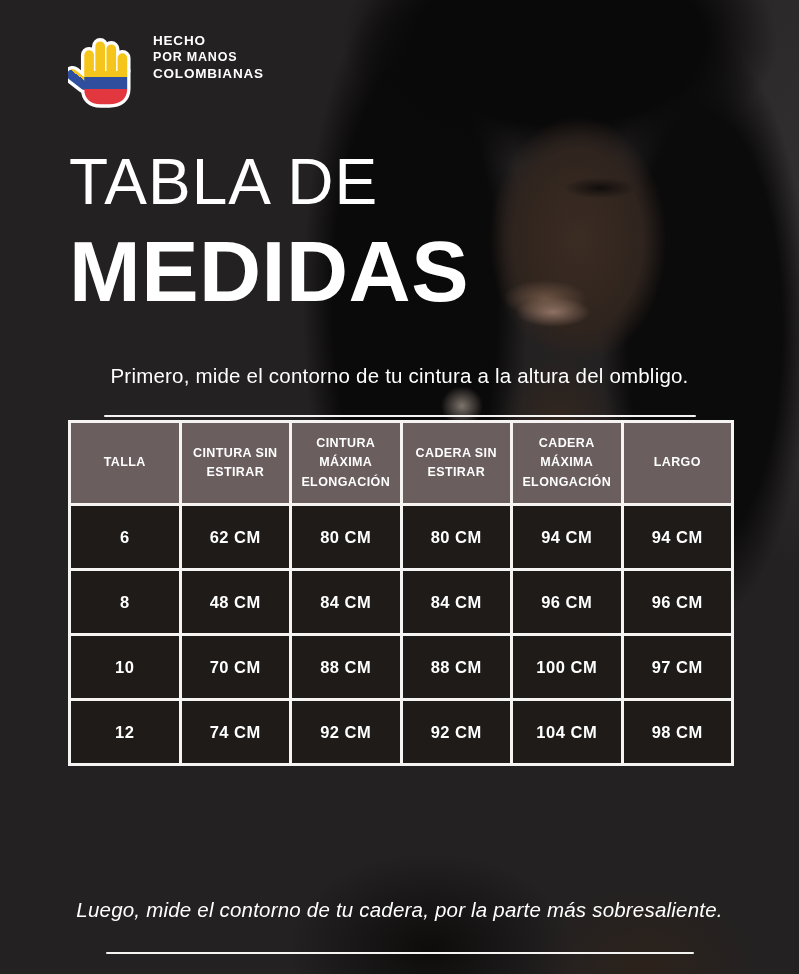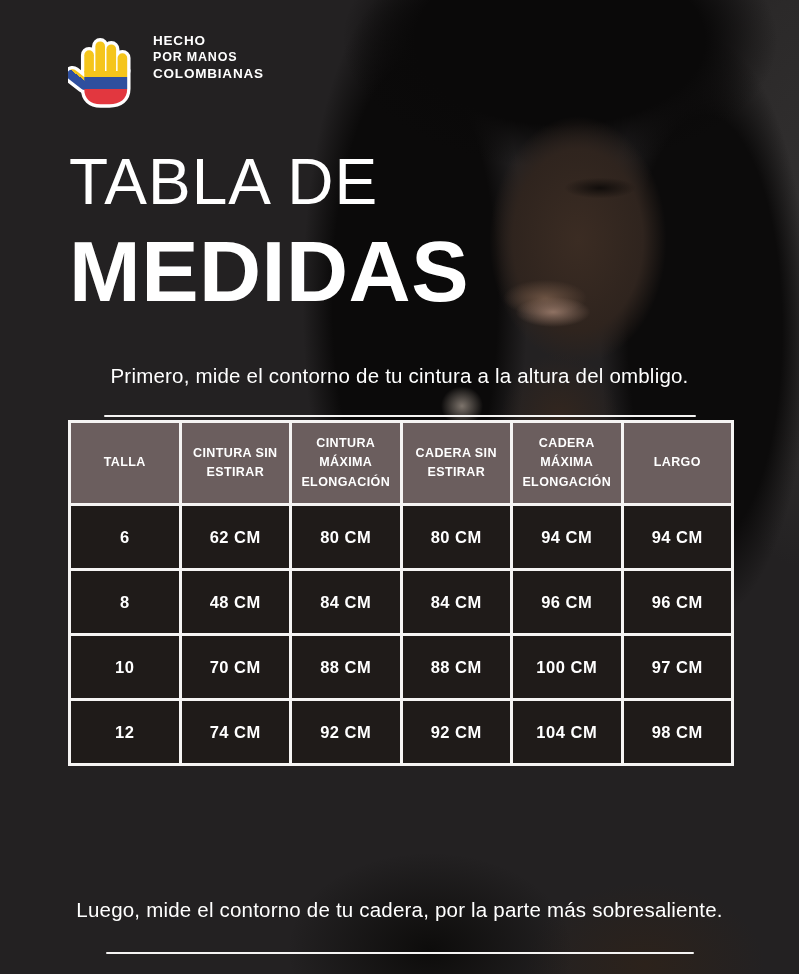--- a/index.html
+++ b/index.html
@@ -46,21 +46,21 @@
   .logo-l1{font-size:13.5px;font-weight:700;}
   .logo-l2{font-size:12.5px;font-weight:700;}
   .logo-l3{font-size:13.5px;font-weight:700;}
   
   .title{position:absolute;left:69px;top:121px;z-index:3;line-height:1.18;white-space:nowrap;}
   .title-line1{font-size:64px;font-weight:400;letter-spacing:1px;margin-top:24px;}
   .title-line2{font-size:86px;font-weight:800;letter-spacing:.5px;}
   
   .instruction{position:absolute;left:0;right:0;display:flex;flex-direction:column;align-items:center;z-index:3;gap:18px;}
   .instruction-1{top:364px;}
-  .instruction-2{top:898px;}
+  .instruction-2{top:898px;font-style:italic;}
   .instruction-text{font-size:20.5px;font-weight:400;letter-spacing:.2px;text-align:center;}
   .underline{height:2px;background:#f5f4f3;border-radius:1px;}
   .instruction-1 .underline{width:592px;margin-top:9px;}
   .instruction-2 .underline{width:588px;margin-top:12px;}
   
   .size-table{
     position:absolute;left:68px;top:420px;width:666px;z-index:3;
     border-collapse:collapse;table-layout:fixed;
   }
   .size-table th,.size-table td{

